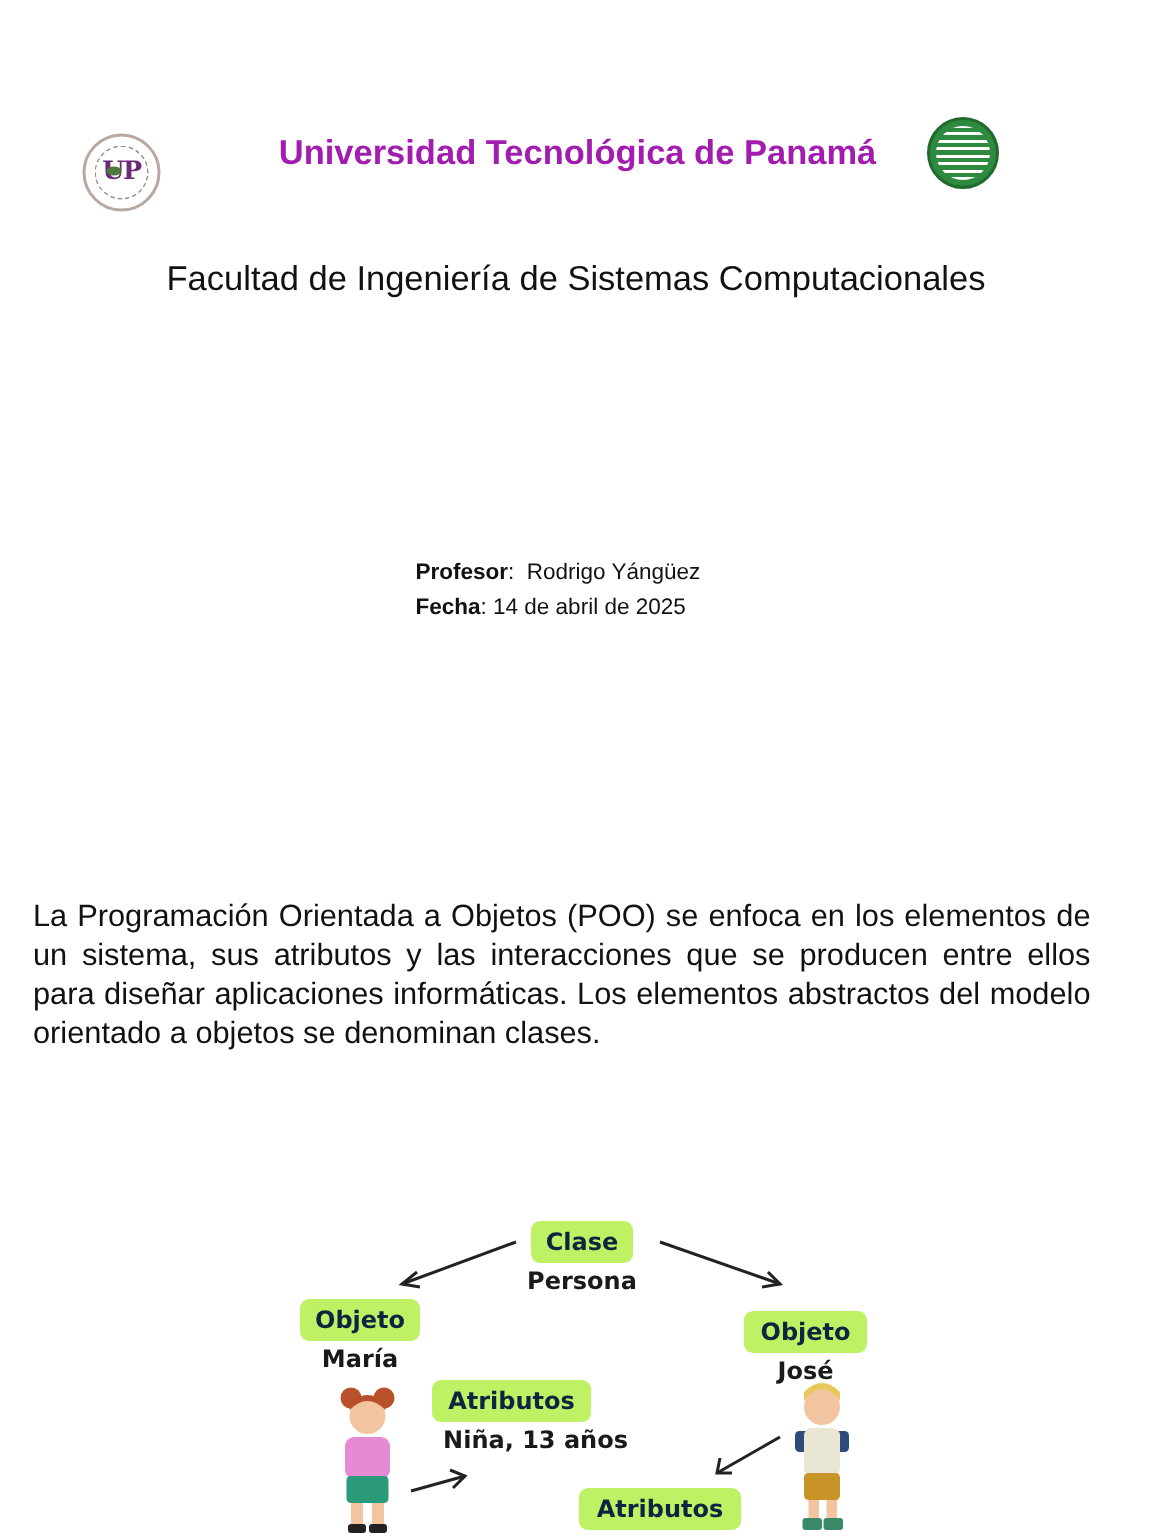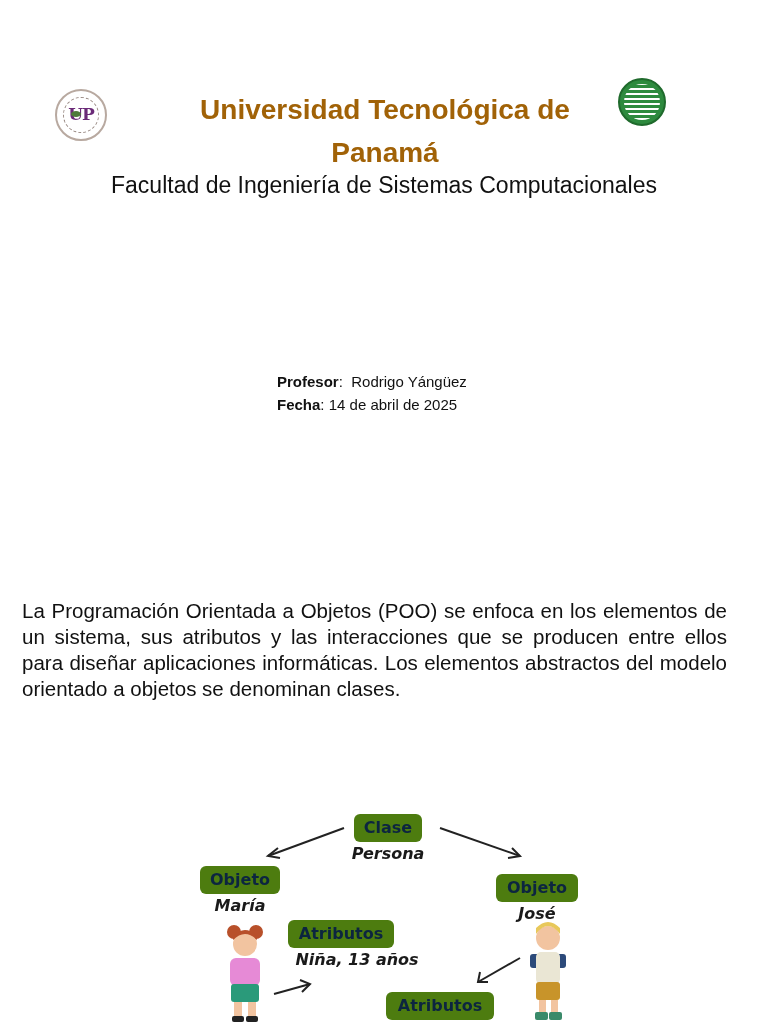--- a/index.html
+++ b/index.html
@@ -10,34 +10,34 @@
 
     
     .logo { position: absolute; border-radius: 50%; }
     .logo-utp { left: 55px; top: 89px; width: 52px; height: 52px; background: #ffffff; border: 2px solid #b8a9a0; }
     .logo-utp .inner { position: absolute; left: 6px; top: 6px; width: 36px; height: 36px; border-radius: 50%; border: 1px dashed #9a8b85; }
     .logo-utp .letters { position: absolute; left: 0; top: 13px; width: 48px; text-align: center; font-weight: bold; font-size: 17px; color: #6b2a78; letter-spacing: -1px; font-family: "DejaVu Serif", serif; }
     .logo-utp .leaf { position: absolute; left: 14px; top: 20px; width: 10px; height: 6px; background: #4d7a3a; border-radius: 50%; }
     .logo-fisc { left: 618px; top: 78px; width: 48px; height: 48px; background: #2d8a3e; border: 2px solid #1f6a2c; overflow: hidden; }
     .logo-fisc .stripes { position: absolute; inset: 4px; border-radius: 50%; background: repeating-linear-gradient(0deg, #ffffff 0 2px, #2d8a3e 2px 5px); }
 
-    .uni-title { left: 180px; top: 88px; width: 410px; text-align: center; font-size: 28px; font-weight: bold; color: #a16207; line-height: 43px; }
+    .uni-title { left: 180px; top: 88px; width: 410px; text-align: center; font-size: 23px; font-weight: bold; color: #a21caf; line-height: 27px; }
     .faculty { left: 0; top: 170px; width: 768px; text-align: center; font-size: 23px; line-height: 30px; color: #111; }
     .course { left: 0; top: 235px; width: 768px; text-align: center; font-size: 23px; line-height: 34px; color: #111; }
 
     .meta { left: 277px; top: 370px; font-size: 15px; line-height: 23px; color: #111; }
     .meta b { font-weight: bold; }
 
     .paragraph { left: 22px; top: 598px; width: 705px; font-size: 20.5px; line-height: 26px; text-align: justify; color: #111; }
 
     
     .diagram { left: 190px; top: 770px; width: 400px; height: 254px; }
     .d-title { position: absolute; left: 0; top: 6px; width: 400px; text-align: center; font-weight: bold; font-size: 16px; color: #1a1a1a; font-family: "DejaVu Sans", sans-serif; }
-    .pill { position: absolute; background: #4d7c0f; border-radius: 6px; font-weight: bold; font-size: 16px; color: #0c2540; text-align: center; font-family: "DejaVu Sans", sans-serif; line-height: 28px; }
-    .caption { position: absolute; font-weight: bold; font-size: 16px; color: #1a1a1a; font-family: "DejaVu Sans", sans-serif; text-align: center; font-style: italic; }
+    .pill { position: absolute; background: #bef264; border-radius: 6px; font-weight: bold; font-size: 16px; color: #0c2540; text-align: center; font-family: "DejaVu Sans", sans-serif; line-height: 28px; }
+    .caption { position: absolute; font-weight: bold; font-size: 16px; color: #1a1a1a; font-family: "DejaVu Sans", sans-serif; text-align: center; }
     .arrow { position: absolute; }
 
     
     .char { position: absolute; }
   </style>
 </head>
 <body>
 
 <div class="logo logo-utp">
   <div class="inner"></div>

